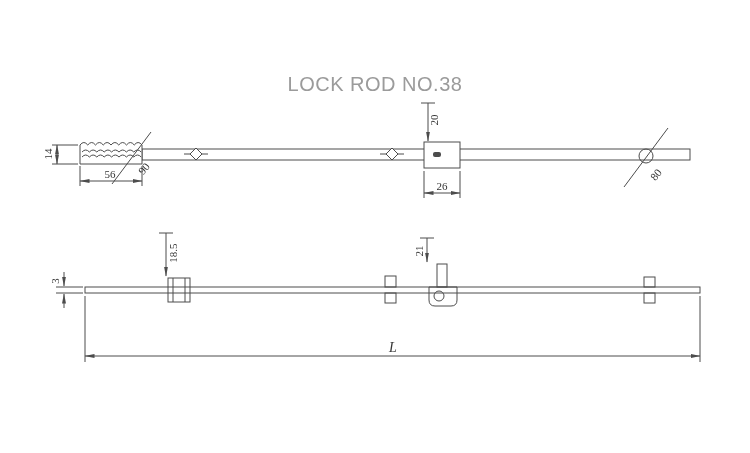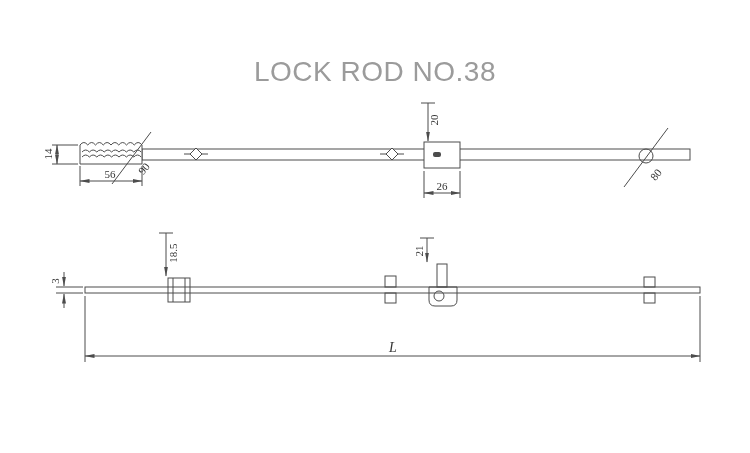--- a/index.html
+++ b/index.html
@@ -11,23 +11,23 @@
   .page{
     position:relative;
     width:750px;height:453px;
     background:#ffffff;
     overflow:hidden;
     font-family:"Liberation Sans",sans-serif;
   }
   .title{
     position:absolute;
     top:56px;left:0;right:0;
-    margin:0;
+    margin:17px;
     text-align:center;
-    font-size:28px;
+    font-size:20px;
     font-weight:400;
     letter-spacing:0.5px;
     color:var(--title);
   }
   .drawing{position:absolute;left:0;top:0;}
   .ln{stroke:var(--line);stroke-width:1;fill:none;}
   .fill-white{fill:#ffffff;}
   .solid{fill:var(--line);stroke:none;}
   .dim-text{
     font-family:"Liberation Serif",serif;

